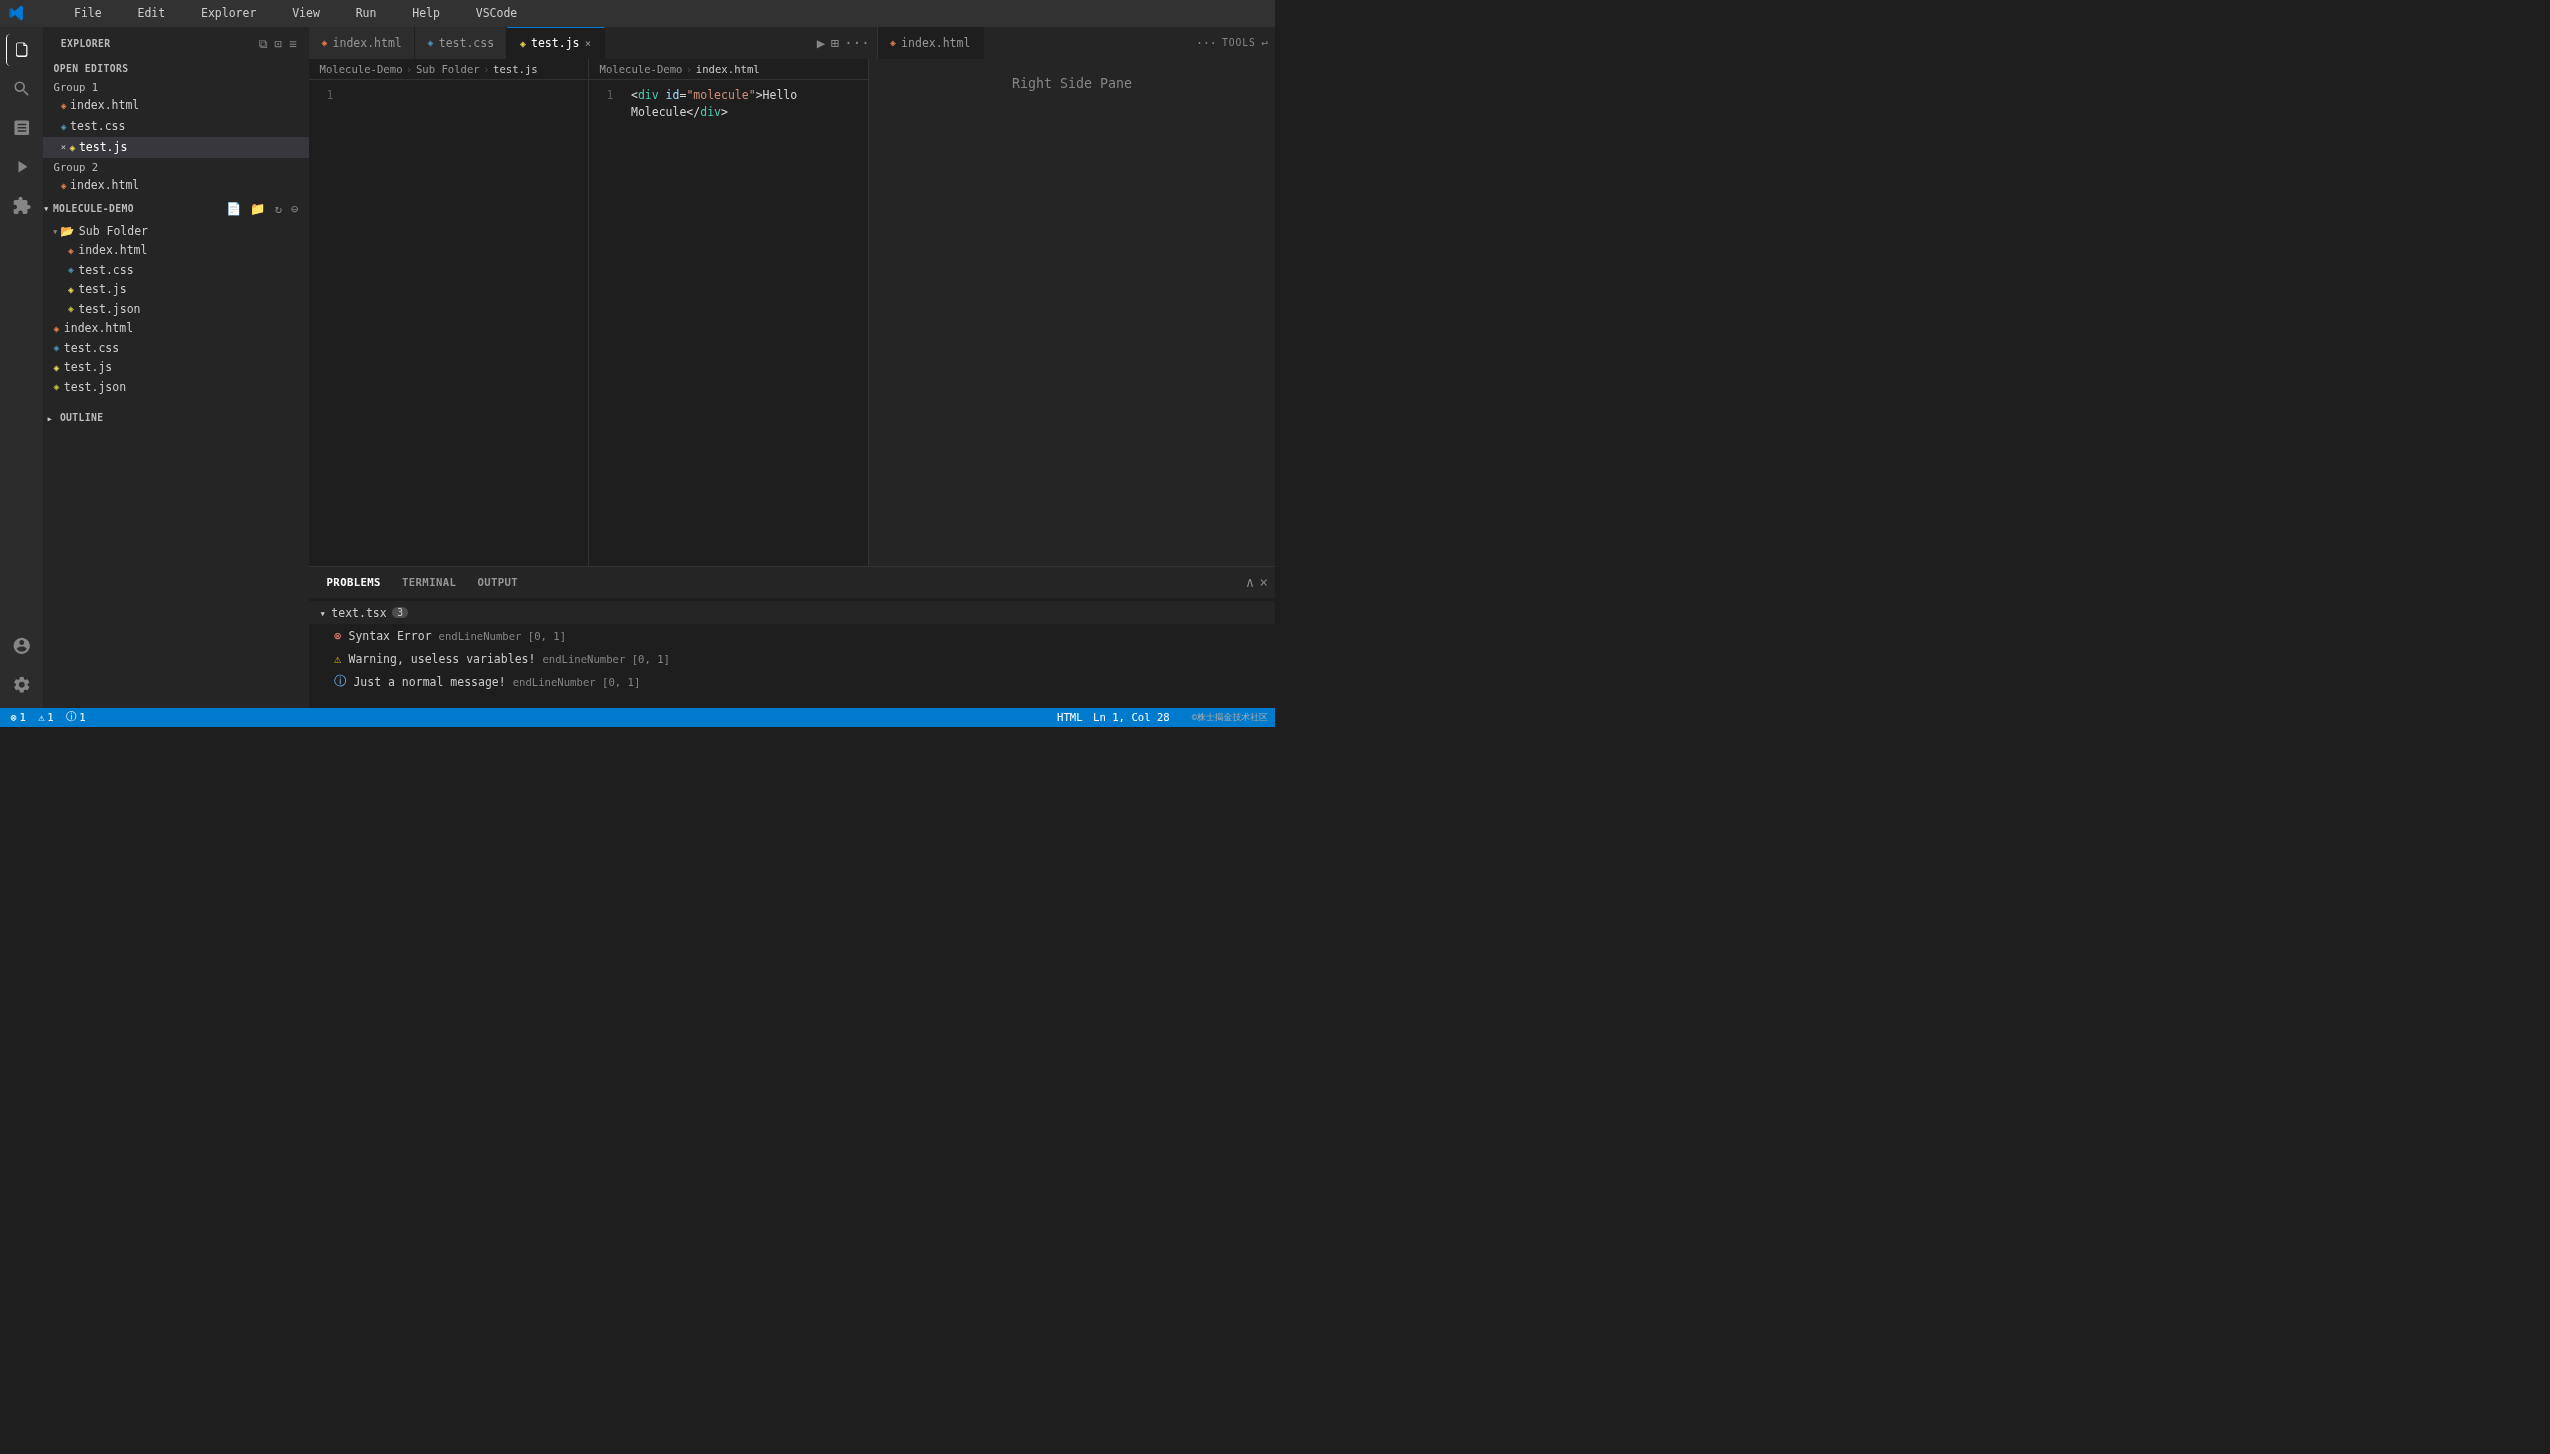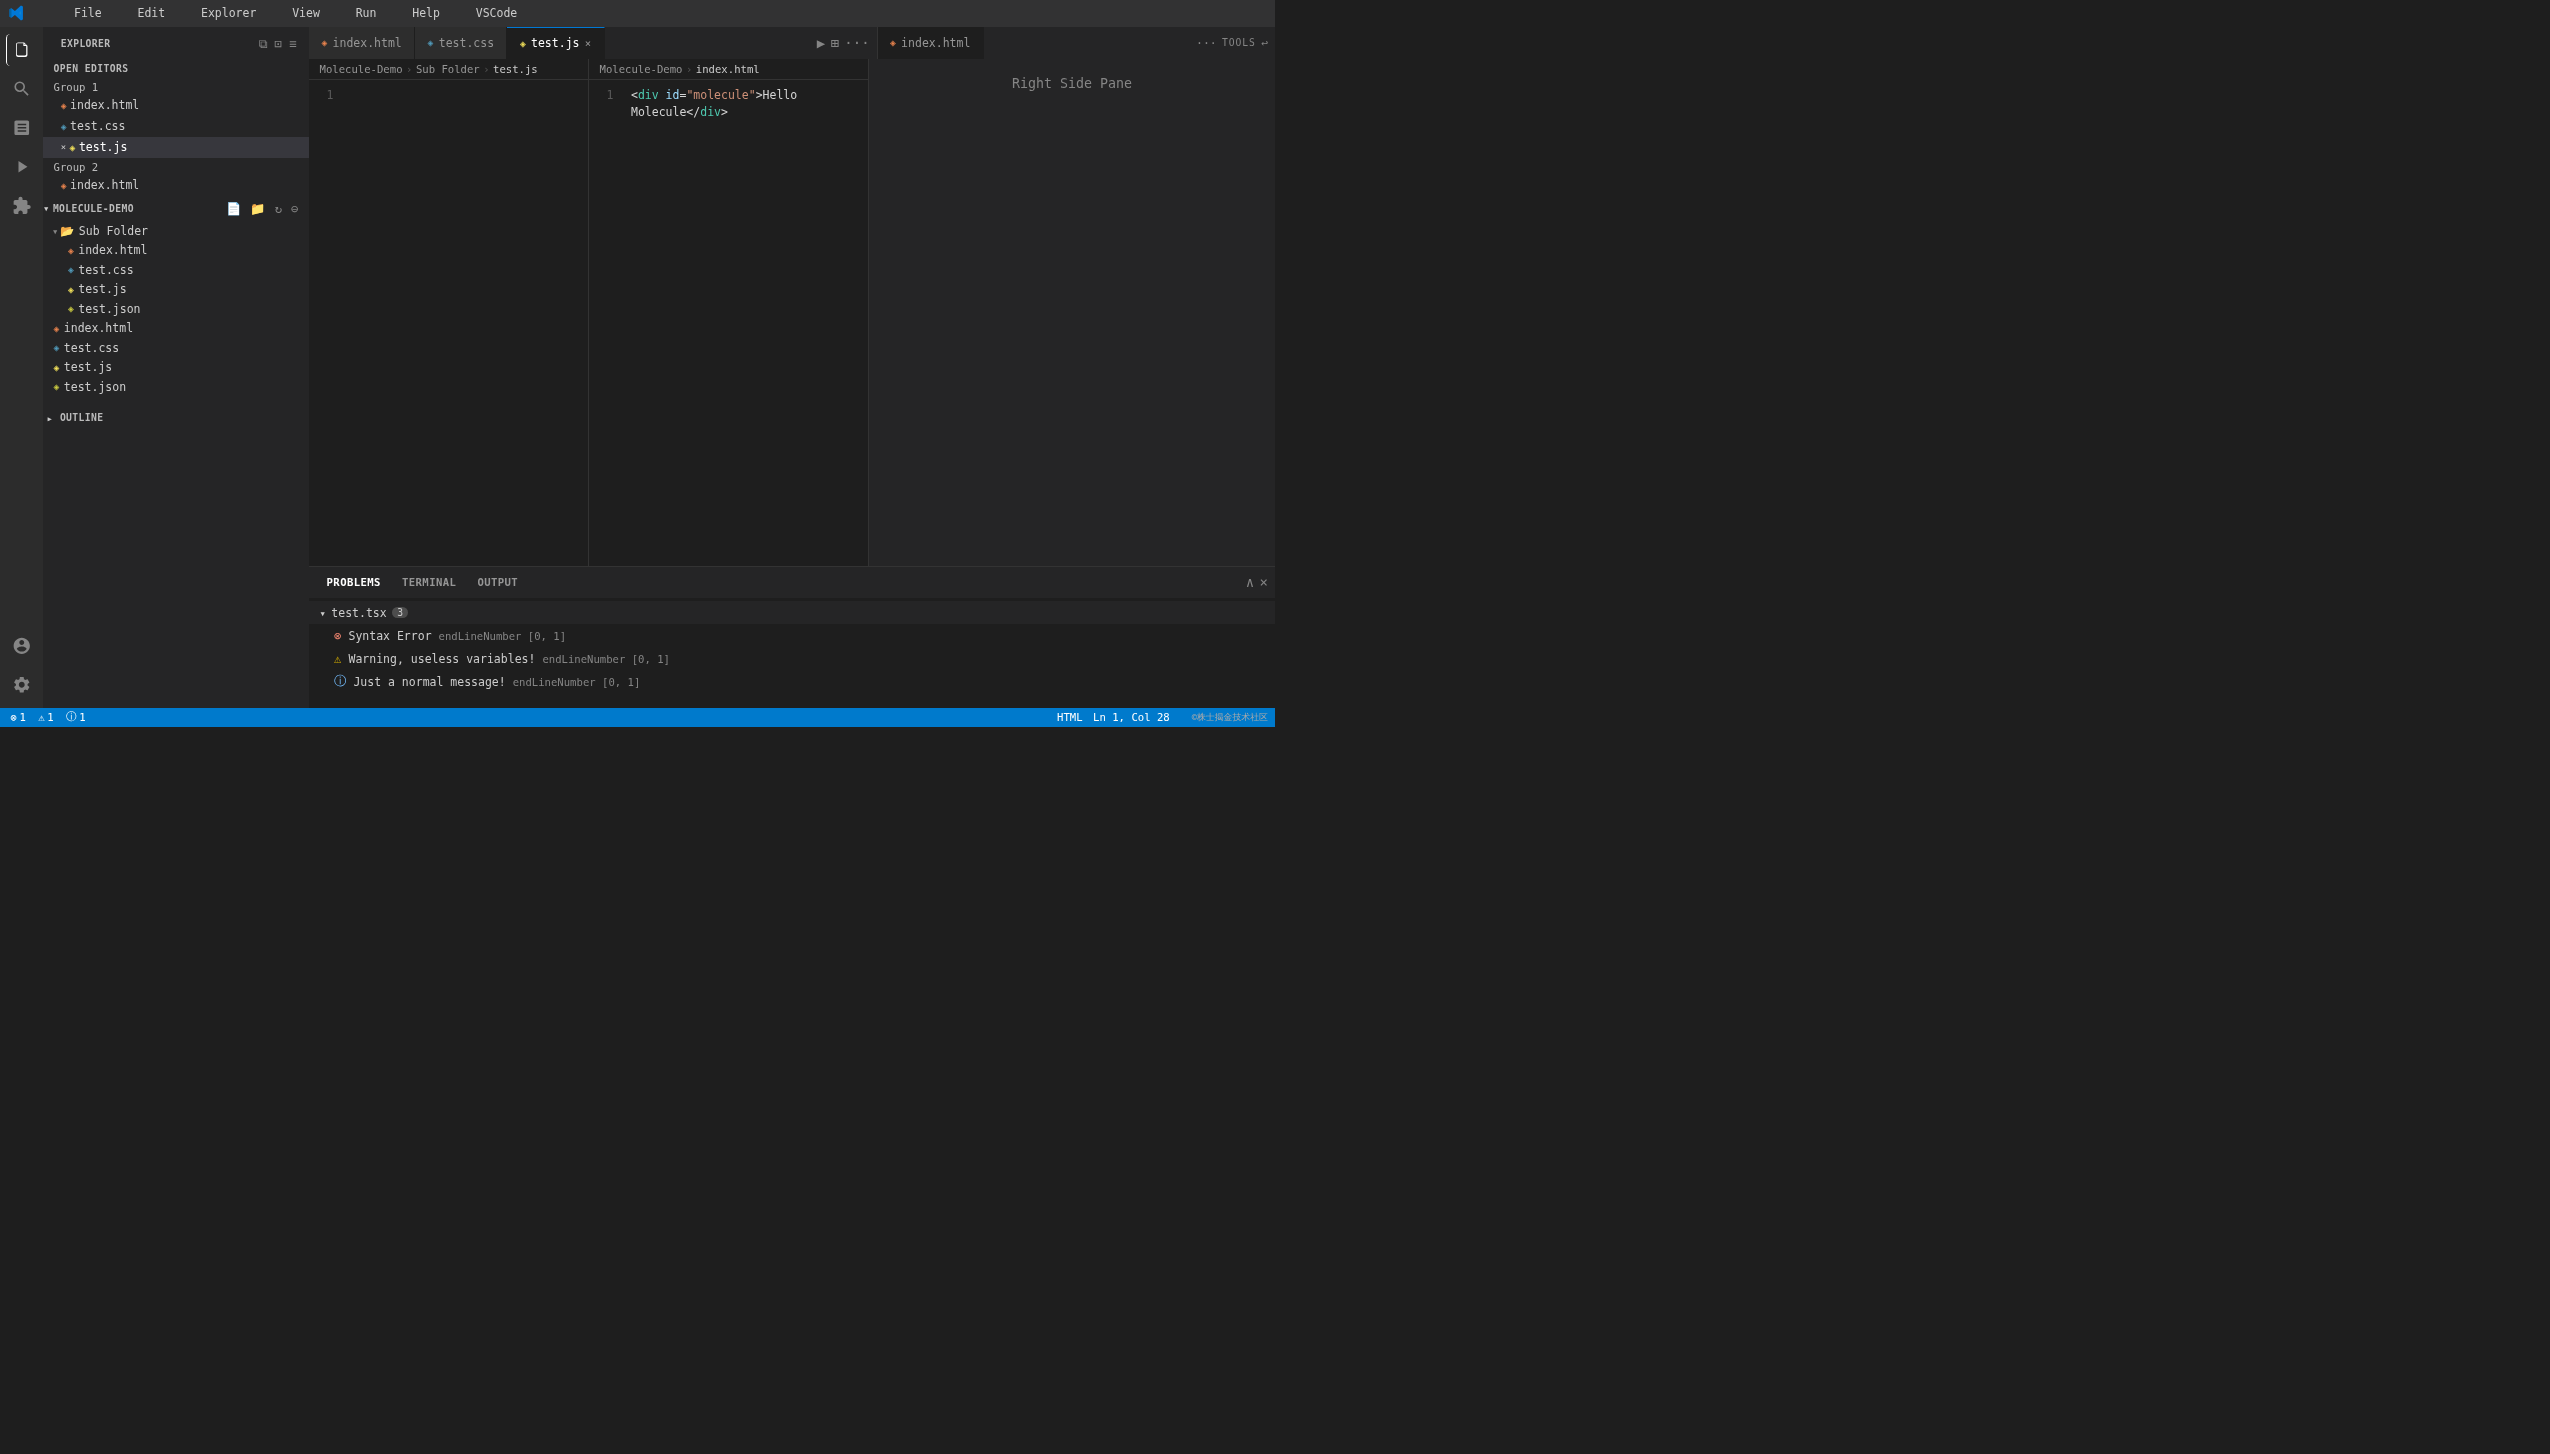--- a/index.html
+++ b/index.html
@@ -677,21 +677,21 @@
         <div class="panel-tab">OUTPUT</div>
         <div class="panel-tab-actions">
           <span title="Collapse">∧</span>
           <span title="Close">×</span>
         </div>
       </div>
 
       <div class="problems-content">
         <div class="problem-group-header">
           <span style="color:#cccccc; font-size:10.6px;">▾</span>
-          <span class="problem-group-name">test.tsx</span>
+          <span class="problem-group-name">text.tsx</span>
           <span class="problem-count">3</span>
         </div>
 
         <div class="problem-item">
           <span class="problem-icon error">⊗</span>
           <span class="problem-text">Syntax Error</span>
           <span class="problem-detail">endLineNumber  [0, 1]</span>
         </div>
 
         <div class="problem-item">

